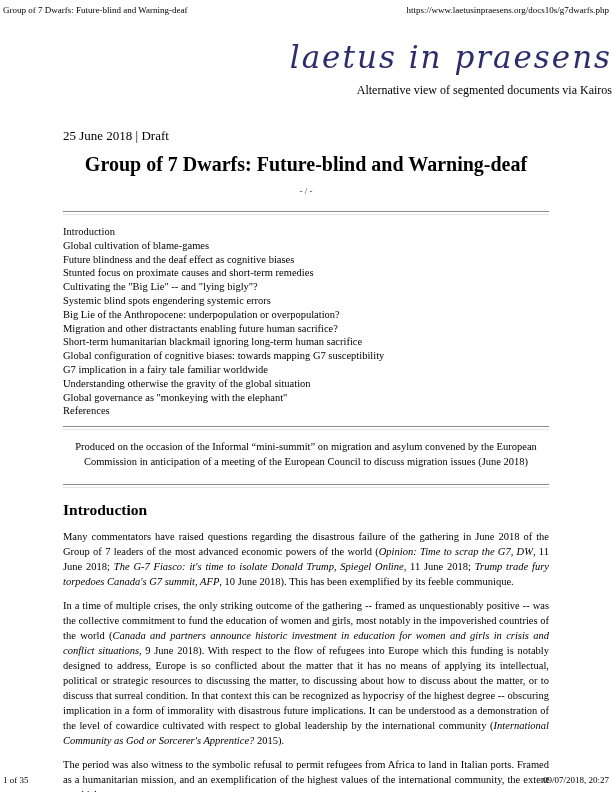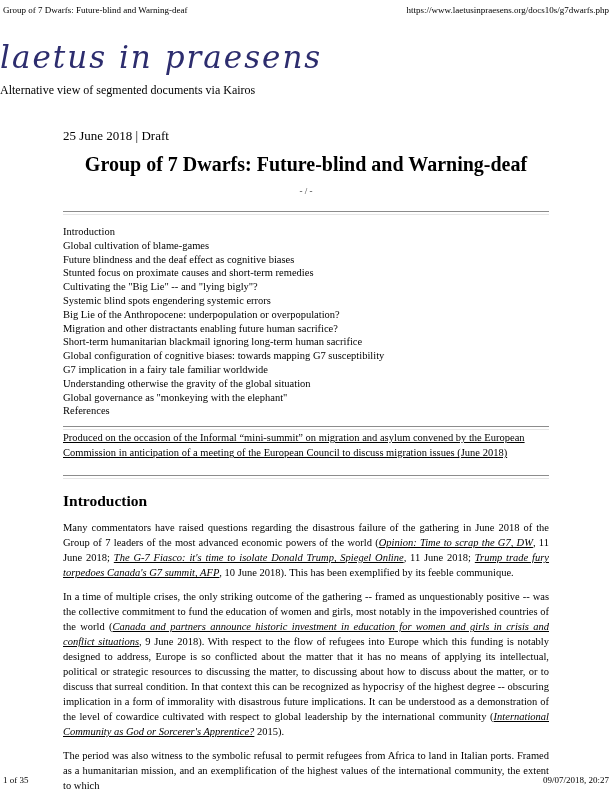--- a/index.html
+++ b/index.html
@@ -10,21 +10,21 @@
   
   .print-bar{
     position:absolute;left:3px;right:3px;display:flex;
     justify-content:space-between;font-size:9px;color:#000;
   }
   .print-bar.top{top:5px;}
   .print-bar.bottom{bottom:7px;}
   .print-bar span{white-space:nowrap;}
 
   
-  .masthead{padding-top:40px;text-align:left;}
+  .masthead{padding-top:40px;text-align:right;}
   .logo{
     font-size:31px;font-style:italic;color:#2d2d6e;
     font-family:"DejaVu Serif", serif;letter-spacing:2px;line-height:1.1;
   }
   .tagline{font-size:12px;margin-top:9px;color:#000;}
 
   
   .article{margin:0 63px;}
   .dateline{font-size:13px;margin-top:30px;text-align:left;}
   h1.title{font-size:20px;font-weight:bold;text-align:center;margin:9px 0 0 0;}
@@ -33,29 +33,29 @@
 
   hr.rule{
     border:0;height:2px;margin:15px 0 0 0;
     border-top:1px solid #8c8c8c;border-bottom:1px solid #e6e6e6;
   }
 
   ul.toc{list-style:none;margin:10px 0 0 0;padding:0;font-size:10.5px;line-height:13.8px;}
   ul.toc li{white-space:nowrap;}
 
   .production-note{
-    font-size:10.5px;line-height:15px;text-align:left;text-decoration:underline;
+    font-size:10.5px;line-height:15px;text-align:center;margin-top:9px;
   }
 
   h3.section-heading{font-size:15.5px;font-weight:bold;margin:13px 0 0 0;}
   p.body-par{
     font-size:10.5px;line-height:15px;text-align:justify;margin:9px 0 0 0;
   }
   p.body-par:first-of-type{margin-top:10px;}
-  .it{font-style:italic;text-decoration:underline;}
+  .it{font-style:italic;}
 </style>
 </head>
 <body>
 
 <div class="print-bar top">
   <span>Group of 7 Dwarfs: Future-blind and Warning-deaf</span>
   <span>https://www.laetusinpraesens.org/docs10s/g7dwarfs.php</span>
 </div>
 
 <div class="masthead">

